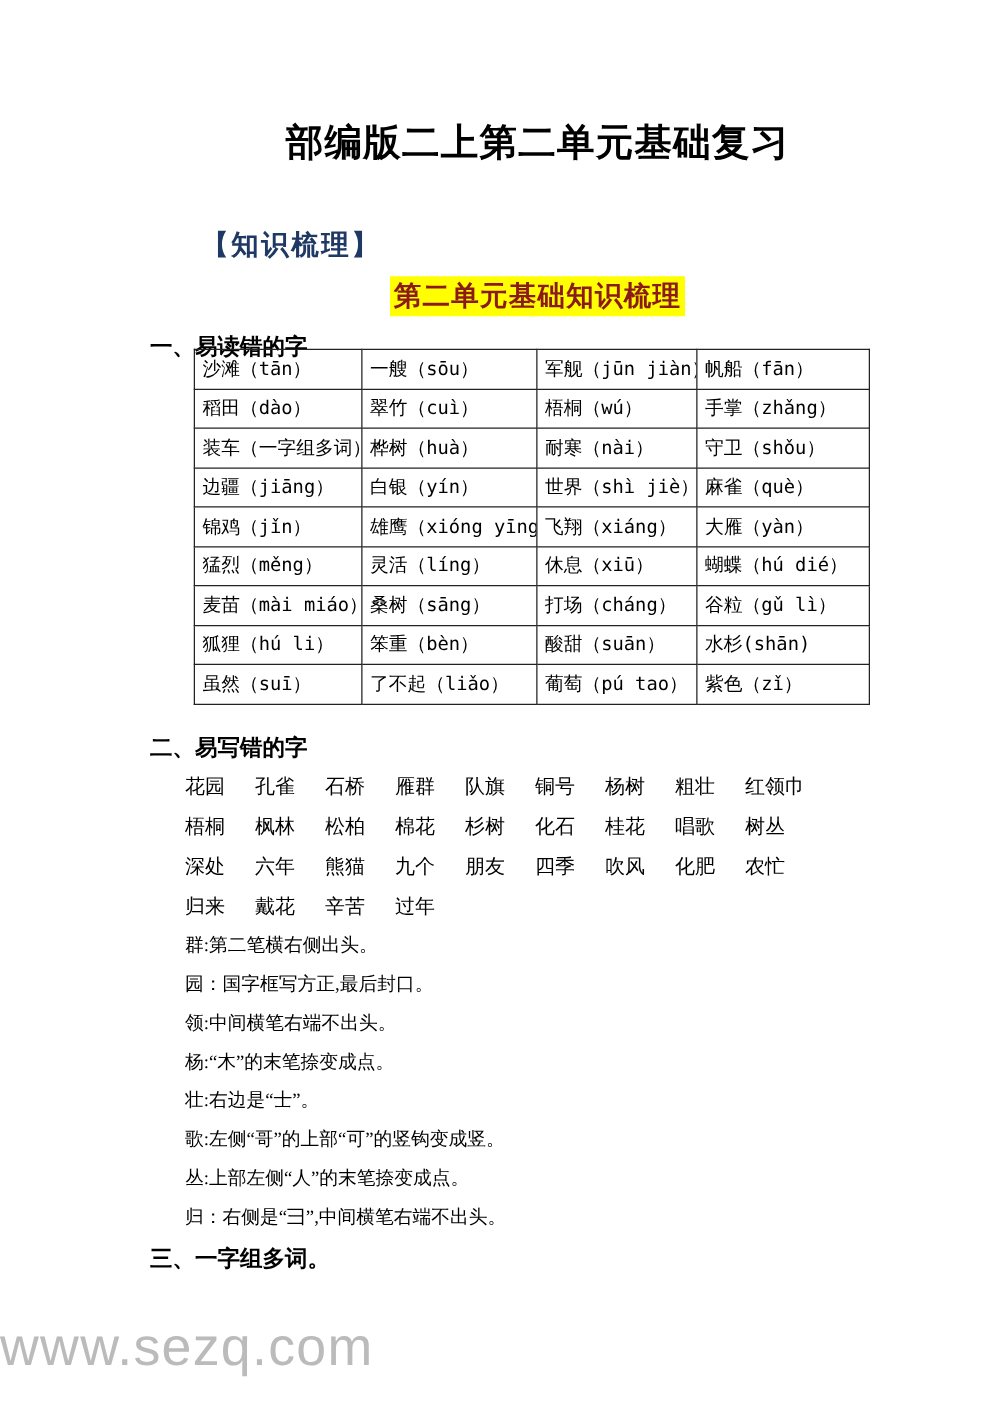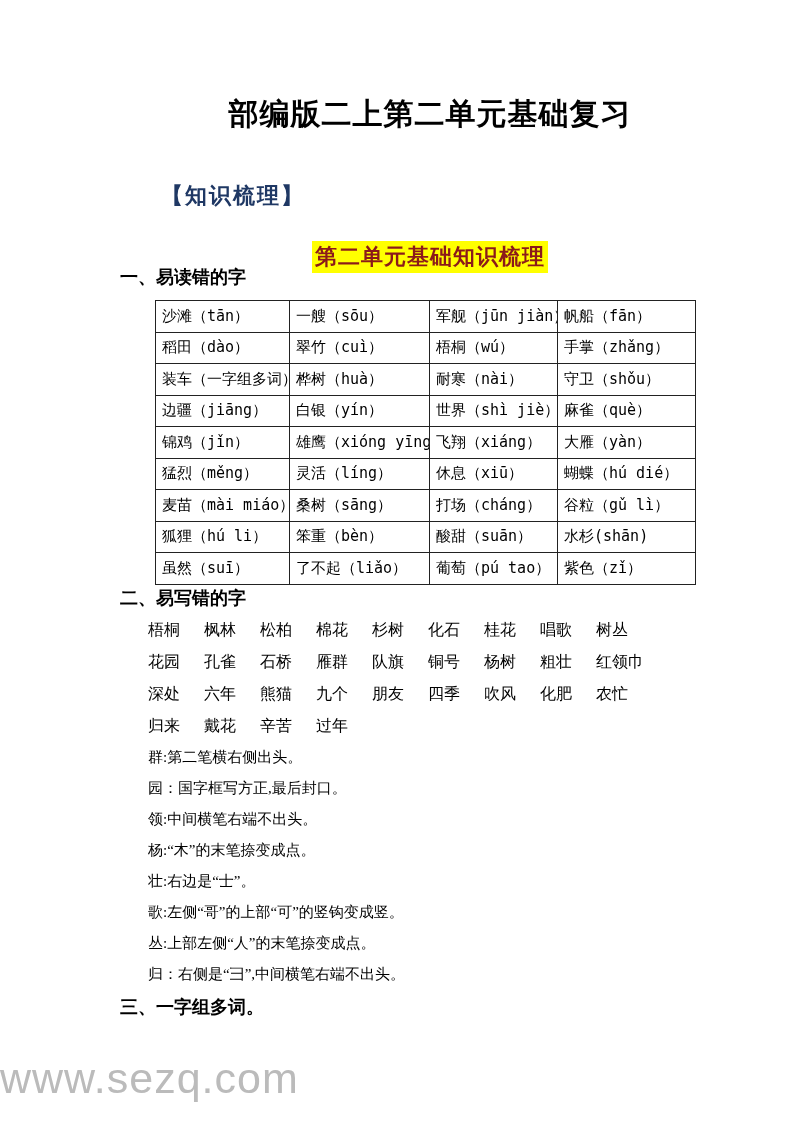--- a/index.html
+++ b/index.html
@@ -17,31 +17,31 @@
   }
   .doc-title{
     position:absolute;top:94px;left:60px;width:740px;text-align:center;
     font-size:30px;font-weight:bold;letter-spacing:1px;white-space:nowrap;
   }
   .banner{
     position:absolute;top:181px;left:161px;
     font-size:22px;font-weight:bold;color:var(--banner-blue);
     letter-spacing:2px;white-space:nowrap;
   }
-  .highlight-wrap{position:absolute;top:221px;left:60px;width:740px;text-align:center;margin-top:20px;}
+  .highlight-wrap{position:absolute;top:221px;left:60px;width:740px;text-align:center;}
   .highlight{
     display:inline-block;background:var(--highlight-bg);color:var(--highlight-text);
     font-size:22px;font-weight:bold;padding:1px 3px;letter-spacing:1px;white-space:nowrap;
   }
   .sec-heading{
     position:absolute;left:120px;font-size:18px;font-weight:bold;white-space:nowrap;
   }
   #sec1{top:265px} #sec2{top:586px} #sec3{top:995px}
   table.pinyin{
-    position:absolute;top:300px;left:155px;width:540px;table-layout:fixed;
+    position:absolute;top:279px;left:155px;width:540px;table-layout:fixed;
     border-collapse:collapse;
     font-family:"DejaVu Sans Mono","Liberation Mono",monospace;
     font-size:15px;
   }
   table.pinyin td{
     border:1.5px solid var(--border-color);
     height:30.5px;padding:0 2px 0 6px;white-space:nowrap;overflow:hidden;
   }
   .words{position:absolute;top:614px;left:148px;font-size:16px;}
   .word-line{height:32px;line-height:32px;white-space:nowrap;}
@@ -129,22 +129,22 @@
         <td>了不起（liǎo）</td>
         <td>葡萄（pú tao）</td>
         <td>紫色（zǐ）</td>
       </tr>
     </tbody>
 </table>
 
 <div class="sec-heading" id="sec2">二、易写错的字</div>
 
 <div class="words">
+    <div class="word-line"><span class="word">花园</span><span class="word">孔雀</span><span class="word">石桥</span><span class="word">雁群</span><span class="word">队旗</span><span class="word">铜号</span><span class="word">杨树</span><span class="word">粗壮</span><span class="word">红领巾</span></div>
     <div class="word-line"><span class="word">梧桐</span><span class="word">枫林</span><span class="word">松柏</span><span class="word">棉花</span><span class="word">杉树</span><span class="word">化石</span><span class="word">桂花</span><span class="word">唱歌</span><span class="word">树丛</span></div>
-    <div class="word-line"><span class="word">花园</span><span class="word">孔雀</span><span class="word">石桥</span><span class="word">雁群</span><span class="word">队旗</span><span class="word">铜号</span><span class="word">杨树</span><span class="word">粗壮</span><span class="word">红领巾</span></div>
     <div class="word-line"><span class="word">深处</span><span class="word">六年</span><span class="word">熊猫</span><span class="word">九个</span><span class="word">朋友</span><span class="word">四季</span><span class="word">吹风</span><span class="word">化肥</span><span class="word">农忙</span></div>
     <div class="word-line"><span class="word">归来</span><span class="word">戴花</span><span class="word">辛苦</span><span class="word">过年</span></div>
   </div>
 
 <div class="notes">
     <div class="note-line">群:第二笔横右侧出头。</div>
     <div class="note-line">园：国字框写方正,最后封口。</div>
     <div class="note-line">领:中间横笔右端不出头。</div>
     <div class="note-line">杨:“木”的末笔捺变成点。</div>
     <div class="note-line">壮:右边是“士”。</div>

